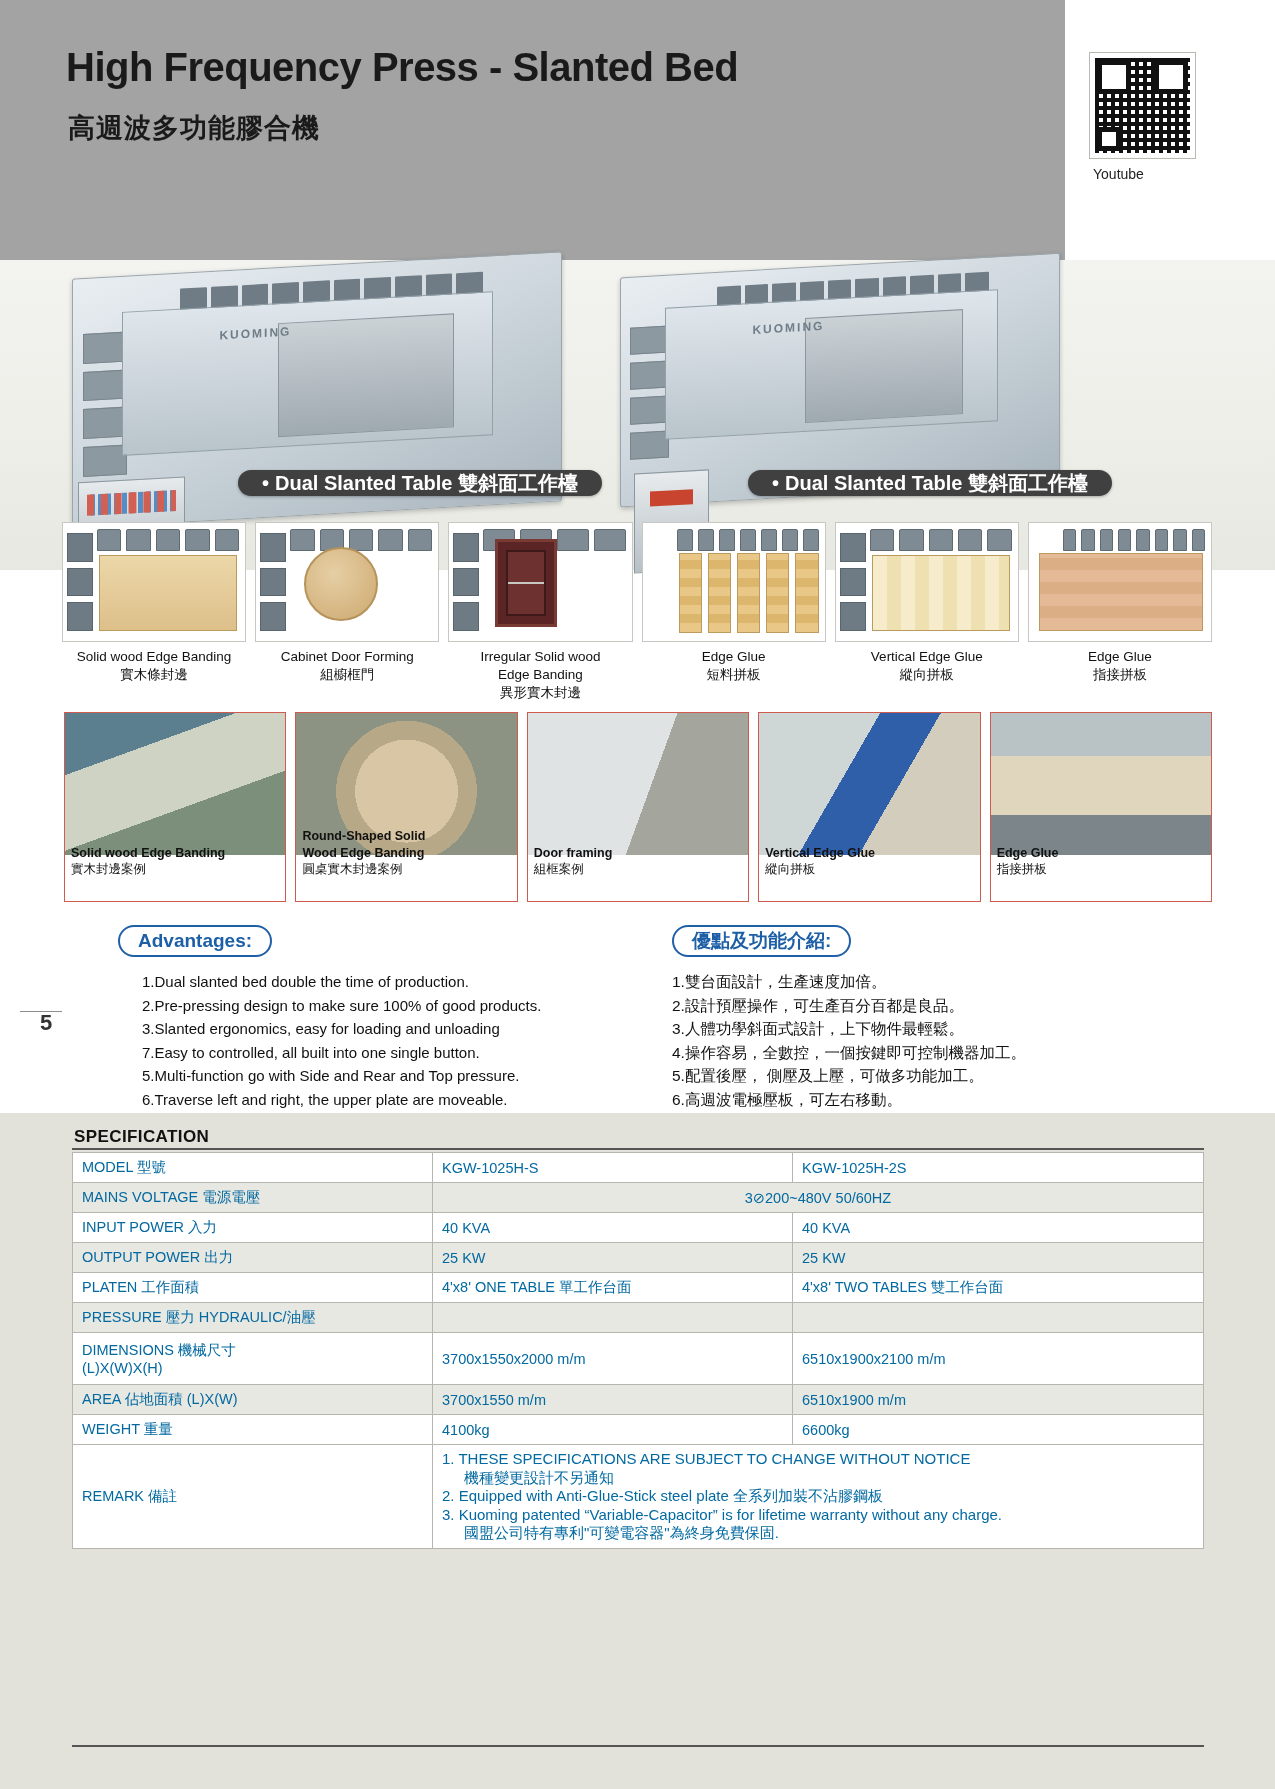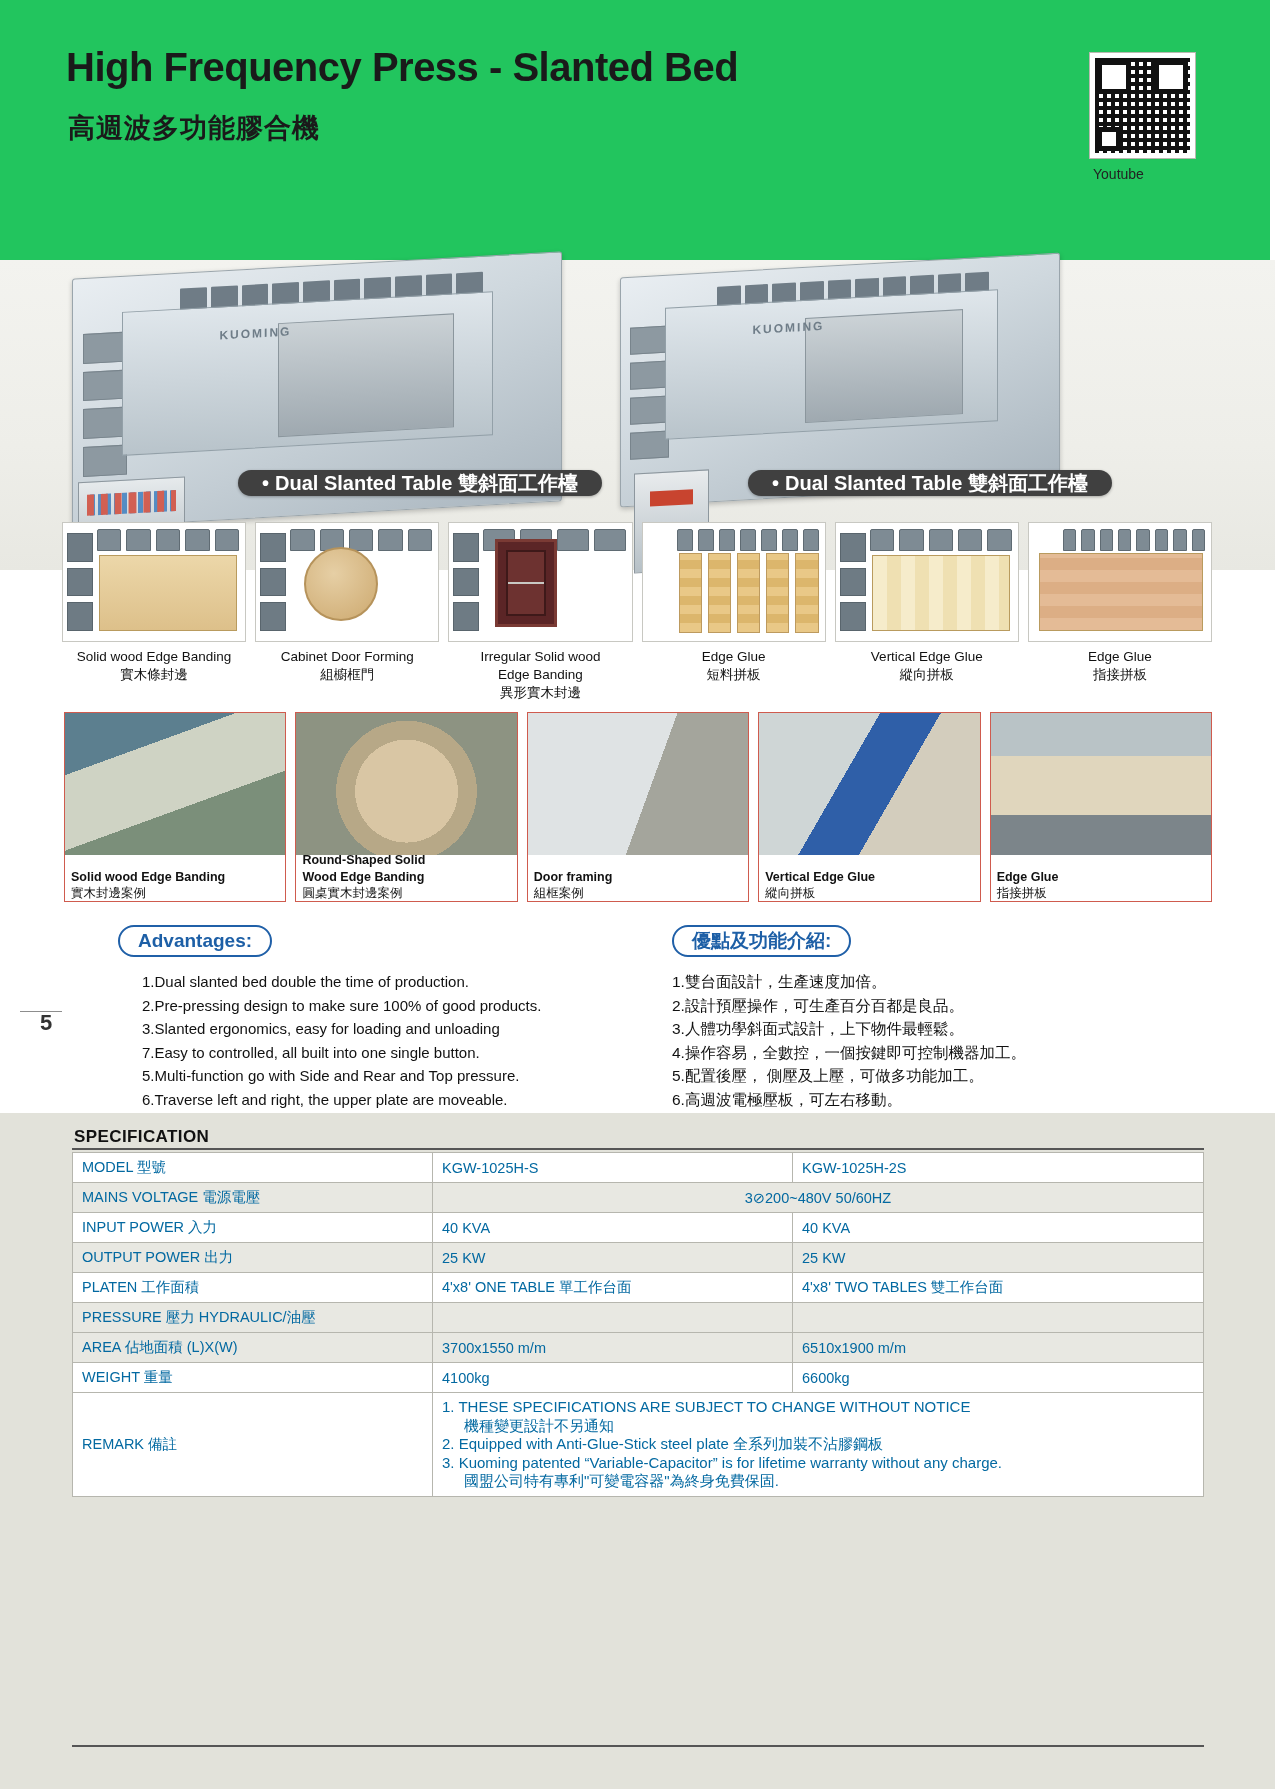--- a/index.html
+++ b/index.html
@@ -12,22 +12,22 @@
     overflow: hidden;
   }
   .page {
     position: relative;
     width: 1275px; height: 1789px;
     background: #ffffff;
   }
 
   
   .header {
-    position: absolute; left:0; top:0; width:1270px; height:260px;
-    background: #22c55e;
+    position: absolute; left:0; top:0; width:1065px; height:260px;
+    background: #a3a3a3;
   }
   .title-en {
     position: absolute; left: 66px; top: 45px;
     font-size: 40px; font-weight: bold; color:#1a1a1a; letter-spacing: -0.5px;
   }
   .title-zh {
     position: absolute; left: 68px; top: 110px;
     font-size: 27px; font-weight: bold; color:#1a1a1a; letter-spacing: 1px;
   }
   .qr-box {
@@ -154,21 +154,21 @@
 
   
   .case-row { position:absolute; left:64px; top:712px; width:1148px; height:190px; display:flex; gap:9px; }
   .case-cell { flex:1; border:1px solid #cf5b4e; background:#fff; position:relative; overflow:hidden; }
   .case-img { position:absolute; left:0; top:0; right:0; height:142px; }
   .cimg1 { background: linear-gradient(160deg,#5c7f8f 0 28%, #cfd3c4 28% 62%, #7b8f7a 62% 100%); }
   .cimg2 { background: radial-gradient(circle at 50% 55%, #d9c6a4 0 38%, #b7a887 38% 52%, #8d9382 52% 100%); }
   .cimg3 { background: linear-gradient(110deg,#dfe3e4 0 55%, #a4a59c 55% 100%); }
   .cimg4 { background: linear-gradient(120deg,#cfd6d6 0 40%, #2f5fa8 40% 60%, #d3cdbd 60% 100%); }
   .cimg5 { background: linear-gradient(180deg,#b9c3c6 0 30%, #e0d6bd 30% 72%, #7c858a 72% 100%); }
-  .case-cap { position:absolute; left:6px; bottom:0; right:6px; font-size:12.5px; line-height:1.3; color:#111; }
+  .case-cap { position:absolute; left:6px; bottom:24px; right:6px; font-size:12.5px; line-height:1.3; color:#111; }
   .case-cap b { color:#111; }
 
   
   .adv-badge {
     position:absolute; height:32px; border:2px solid #2060a8; border-radius:16px;
     background:#fff; color:#1d5fa6; font-size:19px; font-weight:bold;
     display:flex; align-items:center; padding:0 18px;
   }
   .adv-badge-en { left:118px; top:925px; }
   .adv-badge-zh { left:672px; top:925px; }
@@ -470,20 +470,26 @@
     <tr>
       <td class="c1">PLATEN  工作面積</td>
       <td class="c2">4'x8'  ONE  TABLE  單工作台面</td>
       <td class="c3">4'x8'  TWO  TABLES 雙工作台面</td>
     </tr>
     <tr class="alt">
       <td class="c1">PRESSURE  壓力   HYDRAULIC/油壓</td>
       <td class="c2"></td>
       <td class="c3"></td>
     </tr>
+    <tr>
+      <td class="c1" style="white-space:pre-line; height:52px;">DIMENSIONS  機械尺寸
+(L)X(W)X(H)</td>
+      <td class="c2">3700x1550x2000 m/m</td>
+      <td class="c3">6510x1900x2100 m/m</td>
+    </tr>
     <tr class="alt">
       <td class="c1">AREA  佔地面積 (L)X(W)</td>
       <td class="c2">3700x1550 m/m</td>
       <td class="c3">6510x1900 m/m</td>
     </tr>
     <tr>
       <td class="c1">WEIGHT  重量</td>
       <td class="c2">4100kg</td>
       <td class="c3">6600kg</td>
     </tr>

